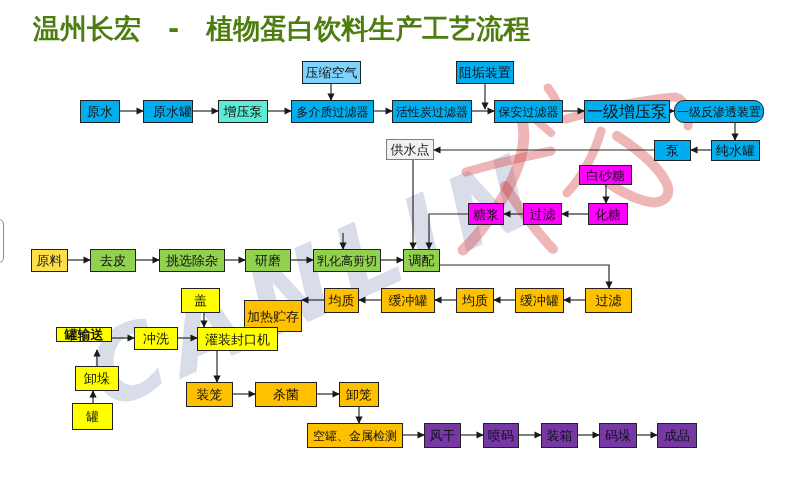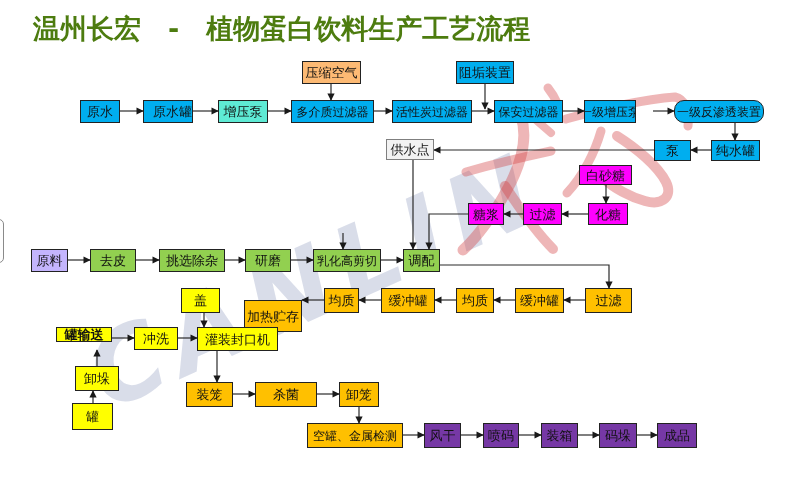--- a/index.html
+++ b/index.html
@@ -111,27 +111,27 @@
       </div>
       <div class="node" style="left: 291px; top: 100px; width: 83px; height: 23px; background: rgb(0, 174, 239); font-size: 12px;">
         <span>多介质过滤器</span>
       </div>
       <div class="node" style="left: 392px; top: 100px; width: 80px; height: 23px; background: rgb(0, 174, 239); font-size: 12px;">
         <span>活性炭过滤器</span>
       </div>
       <div class="node" style="left: 494px; top: 100px; width: 69px; height: 23px; background: rgb(0, 174, 239); font-size: 12px;">
         <span>保安过滤器</span>
       </div>
-      <div class="node" style="left: 584px; top: 100px; width: 52px; height: 23px; background: rgb(0, 174, 239); font-size: 12px;">
+      <div class="node" style="left: 584px; top: 100px; width: 86px; height: 23px; background: rgb(0, 174, 239); font-size: 16px;">
         <span>一级增压泵</span>
       </div>
       <div class="node" style="left: 674px; top: 100px; width: 90px; height: 23px; background: rgb(0, 174, 239); font-size: 12px; border-radius: 10px;">
         <span>一级反渗透装置</span>
       </div>
-      <div class="node" style="left: 302px; top: 61px; width: 59px; height: 23px; background: #fdba74;">
+      <div class="node" style="left: 302px; top: 61px; width: 59px; height: 23px; background: #7dd3fc;">
         <span>压缩空气</span>
       </div>
       <div class="node" style="left: 456px; top: 61px; width: 58px; height: 23px; background: rgb(0, 174, 239);">
         <span>阻垢装置</span>
       </div>
       <div class="node" style="left: 654px; top: 140px; width: 37px; height: 21px; background: rgb(0, 174, 239);">
         <span>泵</span>
       </div>
       <div class="node" style="left: 711px; top: 140px; width: 49px; height: 21px; background: rgb(0, 174, 239);">
         <span>纯水罐</span>
@@ -144,21 +144,21 @@
       </div>
       <div class="node" style="left: 588px; top: 203px; width: 40px; height: 22px; background: rgb(255, 0, 255);">
         <span>化糖</span>
       </div>
       <div class="node" style="left: 523px; top: 203px; width: 39px; height: 22px; background: rgb(255, 0, 255);">
         <span>过滤</span>
       </div>
       <div class="node" style="left: 468px; top: 203px; width: 36px; height: 22px; background: rgb(255, 0, 255);">
         <span>糖浆</span>
       </div>
-      <div class="node" style="left: 31px; top: 249px; width: 37px; height: 23px; background: #c4b5fd;">
+      <div class="node" style="left: 31px; top: 249px; width: 37px; height: 23px; background: #fde047;">
         <span>原料</span>
       </div>
       <div class="node" style="left: 90px; top: 249px; width: 46px; height: 23px; background: rgb(146, 208, 80);">
         <span>去皮</span>
       </div>
       <div class="node" style="left: 159px; top: 249px; width: 66px; height: 23px; background: rgb(146, 208, 80);">
         <span>挑选除杂</span>
       </div>
       <div class="node" style="left: 245px; top: 249px; width: 46px; height: 23px; background: rgb(146, 208, 80);">
         <span>研磨</span>

